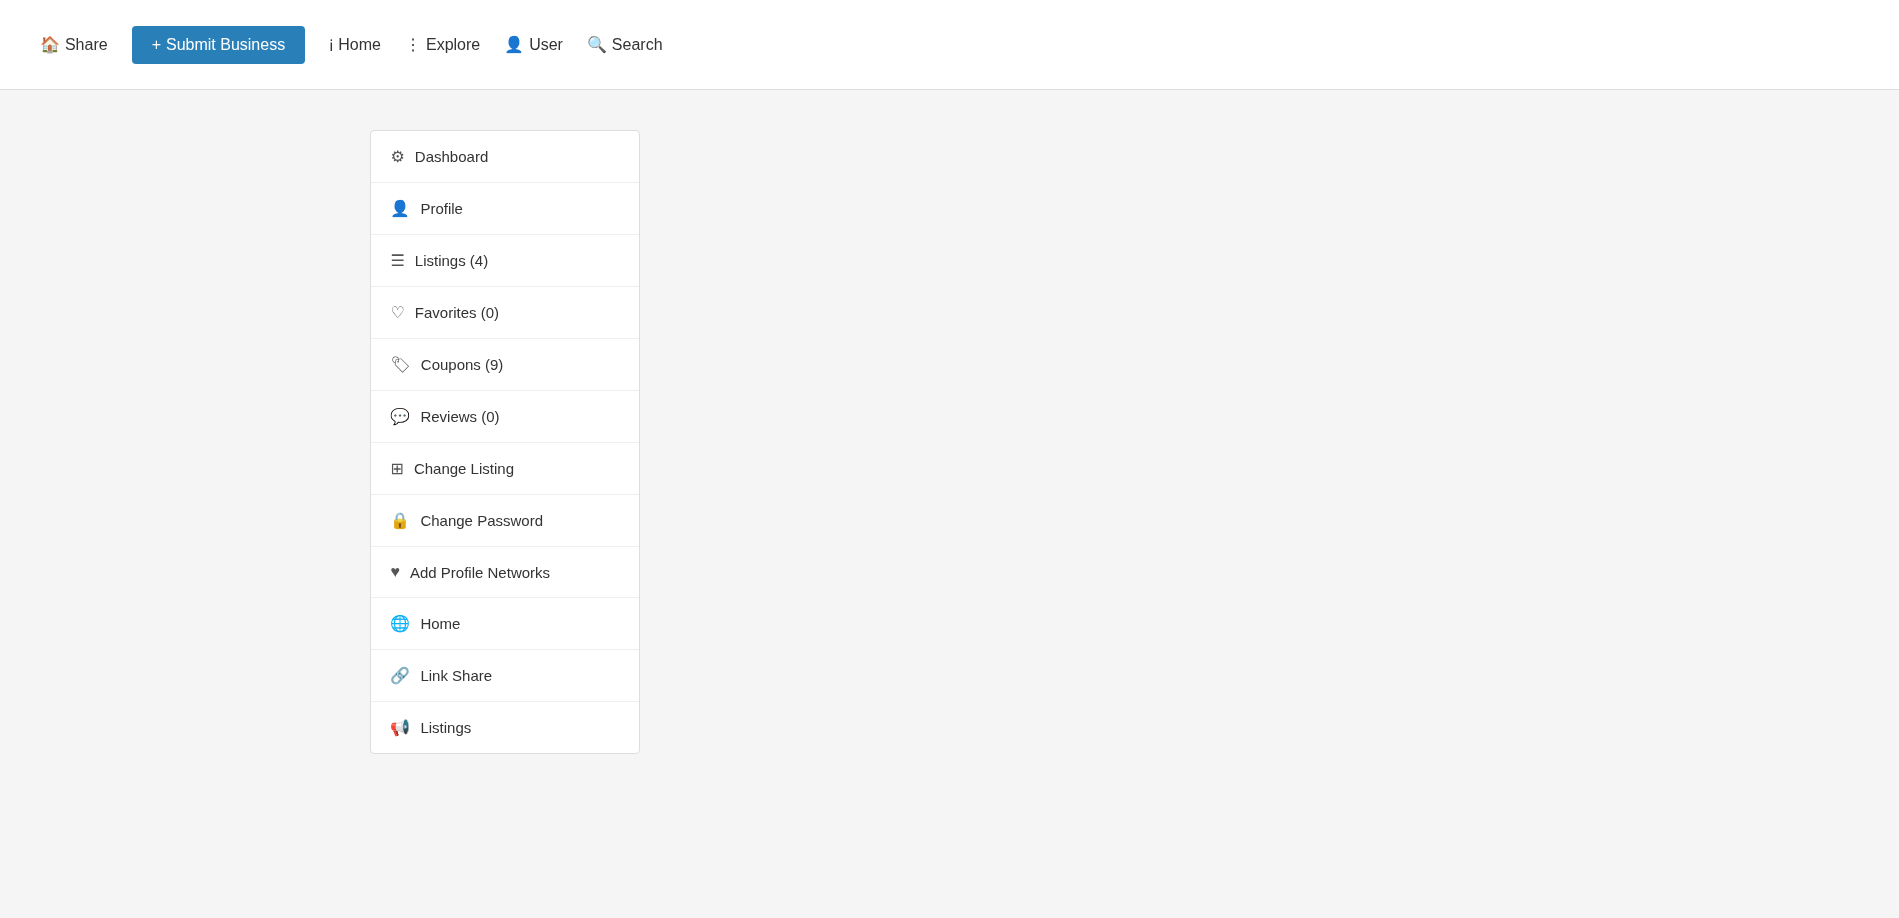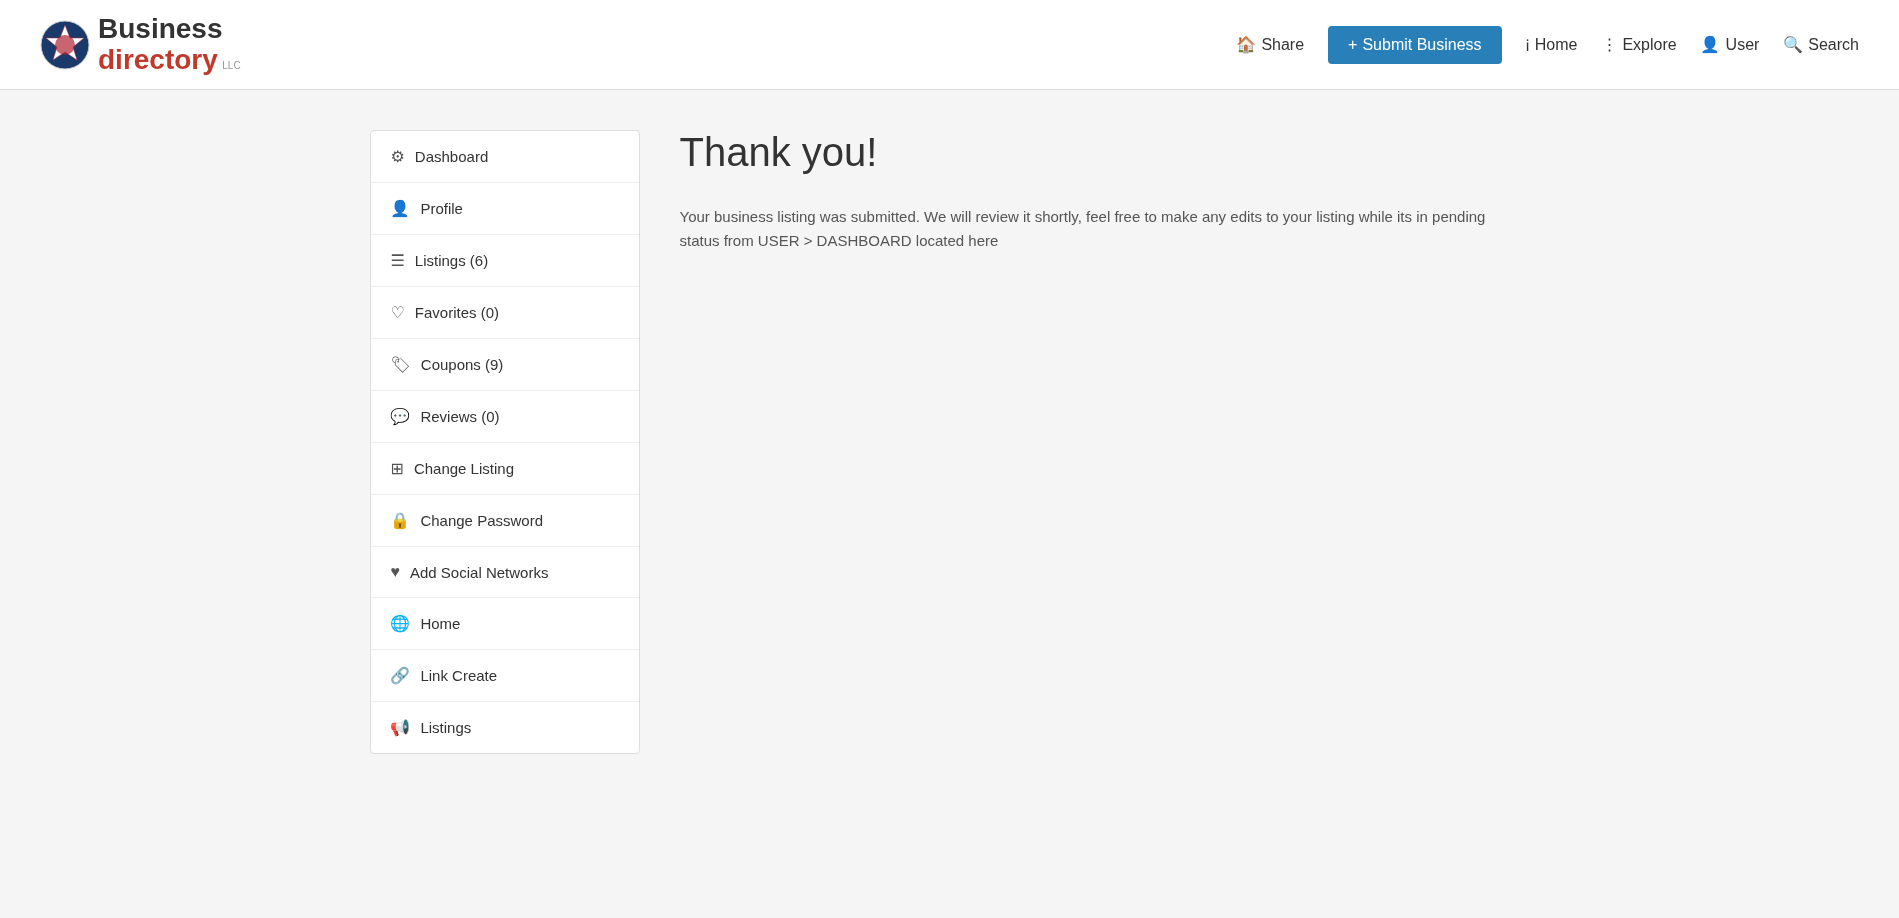--- a/index.html
+++ b/index.html
@@ -116,36 +116,20 @@
     .thank-you-body {
       font-size: 15px;
       color: #555;
       line-height: 1.6;
     }
   </style>
 </head>
 <body>
 
 <header class="header">
-  <a class="logo" href="#">
-    <svg class="logo-icon" viewBox="0 0 50 50" xmlns="http://www.w3.org/2000/svg">
-      <circle cx="25" cy="25" r="24" fill="#1a3a6b" stroke="#ccc" stroke-width="1"></circle>
-      <polygon points="25,5 30,18 44,18 33,27 37,40 25,32 13,40 17,27 6,18 20,18" fill="#fff" stroke="#b22234" stroke-width="0.5"></polygon>
-      <circle cx="25" cy="25" r="10" fill="#b22234" opacity="0.7"></circle>
-    </svg>
-    <div class="logo-text">
-      <div>
-        <span class="business">Business</span>
-      </div>
-      <div>
-        <span class="directory">directory</span>
-        <span class="llc">LLC</span>
-      </div>
-    </div>
-  </a>
 
   <nav class="nav">
     <a href="#">
       <span>🏠</span>
       <span>Share</span>
     </a>
     <a href="#" class="btn-submit">
       <span>+</span>
       <span>Submit Business</span>
     </a>
@@ -174,21 +158,21 @@
     <a class="sidebar-item" href="#">
       <span class="sidebar-icon">⚙</span>
       <span>Dashboard</span>
     </a>
     <a class="sidebar-item" href="#">
       <span class="sidebar-icon">👤</span>
       <span>Profile</span>
     </a>
     <a class="sidebar-item" href="#">
       <span class="sidebar-icon">☰</span>
-      <span>Listings (6)</span>
+      <span>Listings (4)</span>
     </a>
     <a class="sidebar-item" href="#">
       <span class="sidebar-icon">♡</span>
       <span>Favorites (0)</span>
     </a>
     <a class="sidebar-item" href="#">
       <span class="sidebar-icon">🏷</span>
       <span>Coupons (9)</span>
     </a>
     <a class="sidebar-item" href="#">
@@ -198,34 +182,30 @@
     <a class="sidebar-item" href="#">
       <span class="sidebar-icon">⊞</span>
       <span>Change Listing</span>
     </a>
     <a class="sidebar-item" href="#">
       <span class="sidebar-icon">🔒</span>
       <span>Change Password</span>
     </a>
     <a class="sidebar-item" href="#">
       <span class="sidebar-icon">♥</span>
-      <span>Add Social Networks</span>
+      <span>Add Profile Networks</span>
     </a>
     <a class="sidebar-item" href="#">
       <span class="sidebar-icon">🌐</span>
       <span>Home</span>
     </a>
     <a class="sidebar-item" href="#">
       <span class="sidebar-icon">🔗</span>
-      <span>Link Create</span>
+      <span>Link Share</span>
     </a>
     <a class="sidebar-item" href="#">
       <span class="sidebar-icon">📢</span>
       <span>Listings</span>
     </a>
   </aside>
 
-  <section class="content">
-    <h1 class="thank-you-title">Thank you!</h1>
-    <p class="thank-you-body">Your business listing was submitted. We will review it shortly, feel free to make any edits to your listing while its in pending status from USER &gt; DASHBOARD located here</p>
-  </section>
 
 </div>
 
 </body></html>

